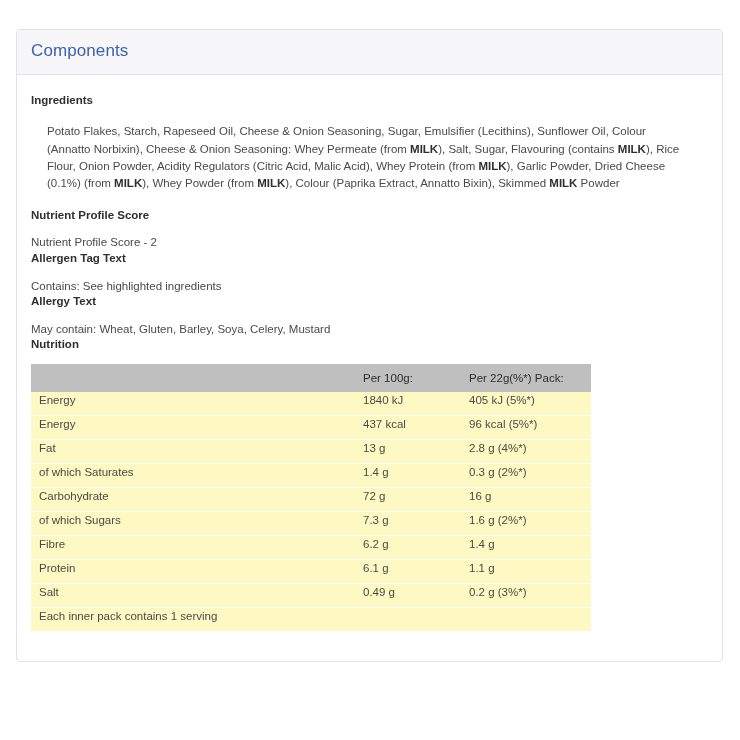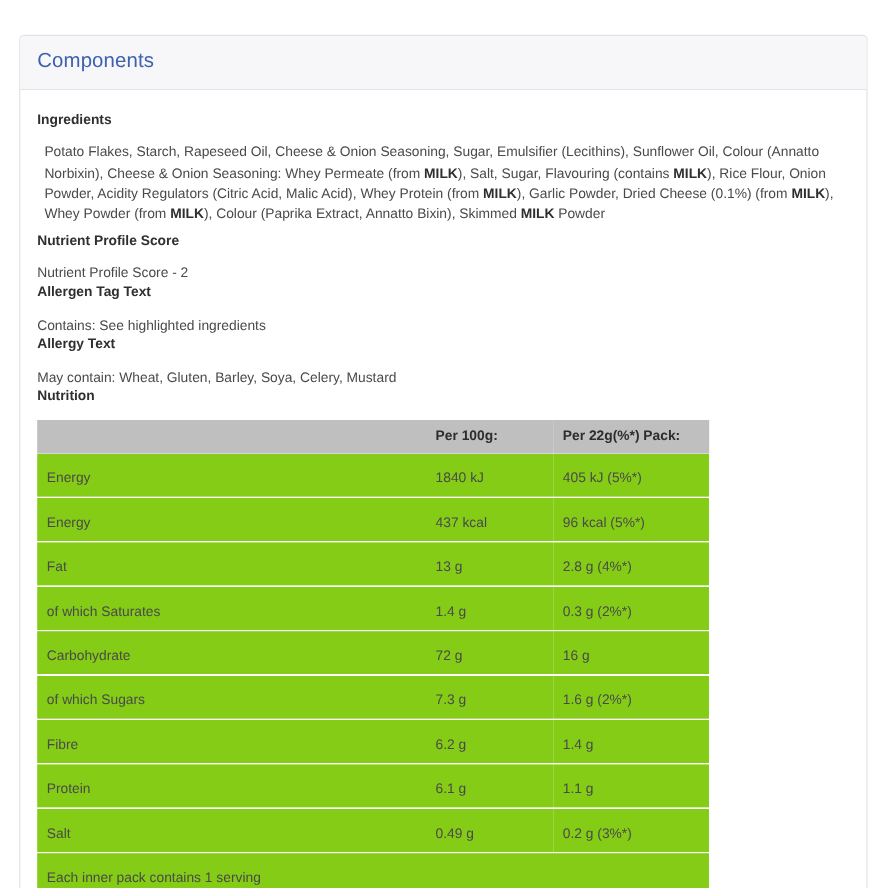--- a/index.html
+++ b/index.html
@@ -62,21 +62,21 @@
     line-height: 1.2;
   }
 
   .section-heading.spaced {
   }
 
   .body-text {
     font-size: 11.5px;
     color: #4a4a4a;
     line-height: 17.3px;
-    margin: 6px;
+    margin: 16px;
   }
 
   .body-text b {
     color: #2f2f2f;
     font-weight: bold;
   }
 
   .one-line {
     font-size: 11.5px;
     color: #4a4a4a;
@@ -93,36 +93,36 @@
   table.nutrition {
     border-collapse: collapse;
     width: 100%;
     table-layout: fixed;
     font-size: 11.5px;
   }
 
   table.nutrition th {
     background: #bfbfbf;
     color: #2d2d2d;
-    font-weight: bold;
+    font-weight: normal;
     font-size: 11.5px;
     text-align: left;
     padding: 8px 6px 8px 8px;
     vertical-align: bottom;
     border: none;
   }
 
   table.nutrition th.col-label { width: 310px; }
   table.nutrition th.col-100g  { width: 92px; }
   table.nutrition th.col-pack  { width: 116px; }
 
   table.nutrition td {
-    background: #84cc16;
-    color: #4a4a4a;
-    padding: 15px 6px 9px 8px;
+    background: #fef9c3;
+    color: #4a4a4a;
+    padding: 2px 6px 9px 8px;
     border-top: 1px solid #ffffff;
     vertical-align: middle;
     white-space: nowrap;
     overflow: hidden;
     margin-left: 44px;
   }
 
   table.nutrition tr:first-child td {
     border-top: none;
   }

